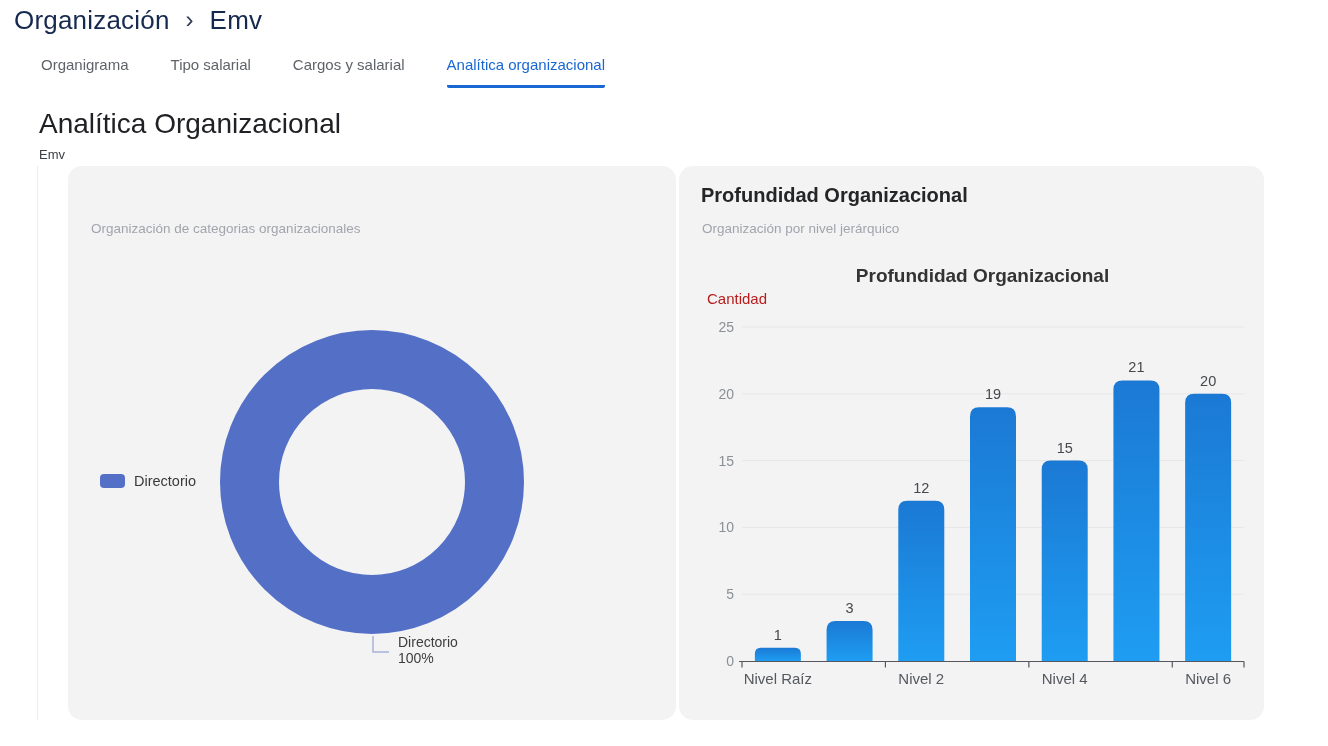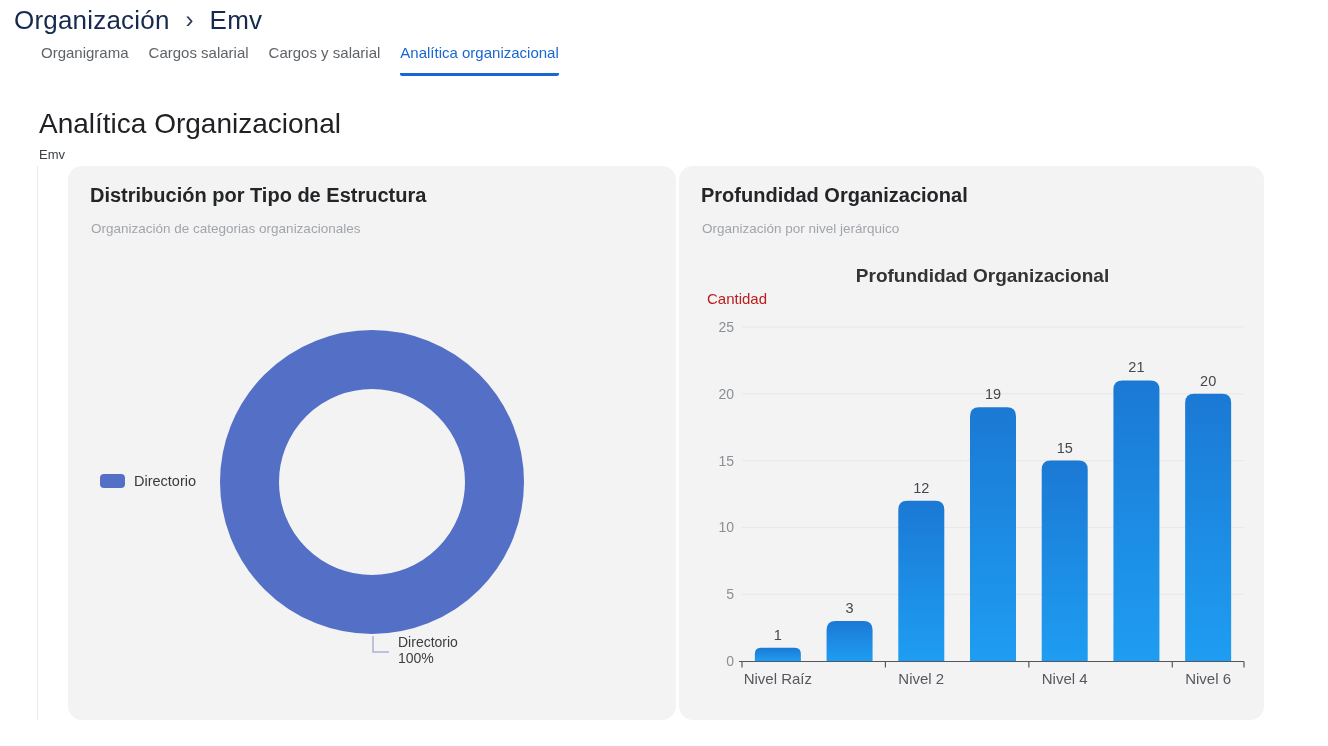--- a/index.html
+++ b/index.html
@@ -6,21 +6,21 @@
   html,body { width:1328px; height:746px; background:#ffffff;
     font-family:"Liberation Sans", sans-serif; overflow:hidden; }
   .page { position:relative; width:1328px; height:746px; background:#fff; }
 
   
   .breadcrumb { position:absolute; top:5px; left:14px; display:flex; align-items:flex-end; }
   .crumb { font-size:26px; font-weight:500; color:#16294f; letter-spacing:.2px; cursor:pointer; }
   .crumb-sep { font-size:24px; color:#2e3b55; margin:0 16px; transform:translateY(-2px); }
 
   
-  .tabs { position:absolute; top:44px; left:41px; display:flex; gap:20px; }
+  .tabs { position:absolute; top:56px; left:41px; display:flex; gap:42px; }
   .tab { font-size:15px; font-weight:500; color:#5f6368; padding-bottom:12px;
     border-bottom:3.5px solid transparent; border-radius:0 0 2px 2px; cursor:pointer; white-space:nowrap; }
   .tab.active { color:#1967d2; border-bottom-color:#1967d2; }
 
   
   .page-title { position:absolute; top:108px; left:39px; font-size:28px; font-weight:400; color:#202124; }
   .page-sub { position:absolute; top:147px; left:39px; font-size:13px; color:#3a3f45; }
 
   .left-divider { position:absolute; left:37px; top:166px; width:1px; height:554px; background:#ececee; }
 
@@ -52,32 +52,31 @@
 <div class="page">
 
   <div class="breadcrumb">
     <span class="crumb">Organización</span>
     <span class="crumb-sep">›</span>
     <span class="crumb">Emv</span>
   </div>
 
   <div class="tabs" id="tabs">
       <div class="tab">Organigrama</div>
-      <div class="tab">Cargos salarial</div>
+      <div class="tab">Tipo salarial</div>
       <div class="tab">Cargos y salarial</div>
       <div class="tab active">Analítica organizacional</div>
     </div>
 
   <h1 class="page-title">Analítica Organizacional</h1>
   <div class="page-sub">Emv</div>
 
   <div class="left-divider"></div>
 
   <section class="card card-left">
-    <h2 class="card-title">Distribución por Tipo de Estructura</h2>
     <div class="card-sub">Organización de categorias organizacionales</div>
 
     <svg class="donut-svg" id="donut-svg" viewBox="0 0 608 554">
       <circle id="donut-ring" cx="304" cy="316" r="122.5" fill="none" stroke="#5470c6" stroke-width="59"></circle>
       <polyline points="305,470 305,486 321,486" fill="none" stroke="#a8b3d6" stroke-width="1.5"></polyline>
     </svg>
 
     <div class="legend">
       <span class="legend-swatch" id="legend-swatch" style="background: rgb(84, 112, 198);"></span>
       <span class="legend-label">Directorio</span>

